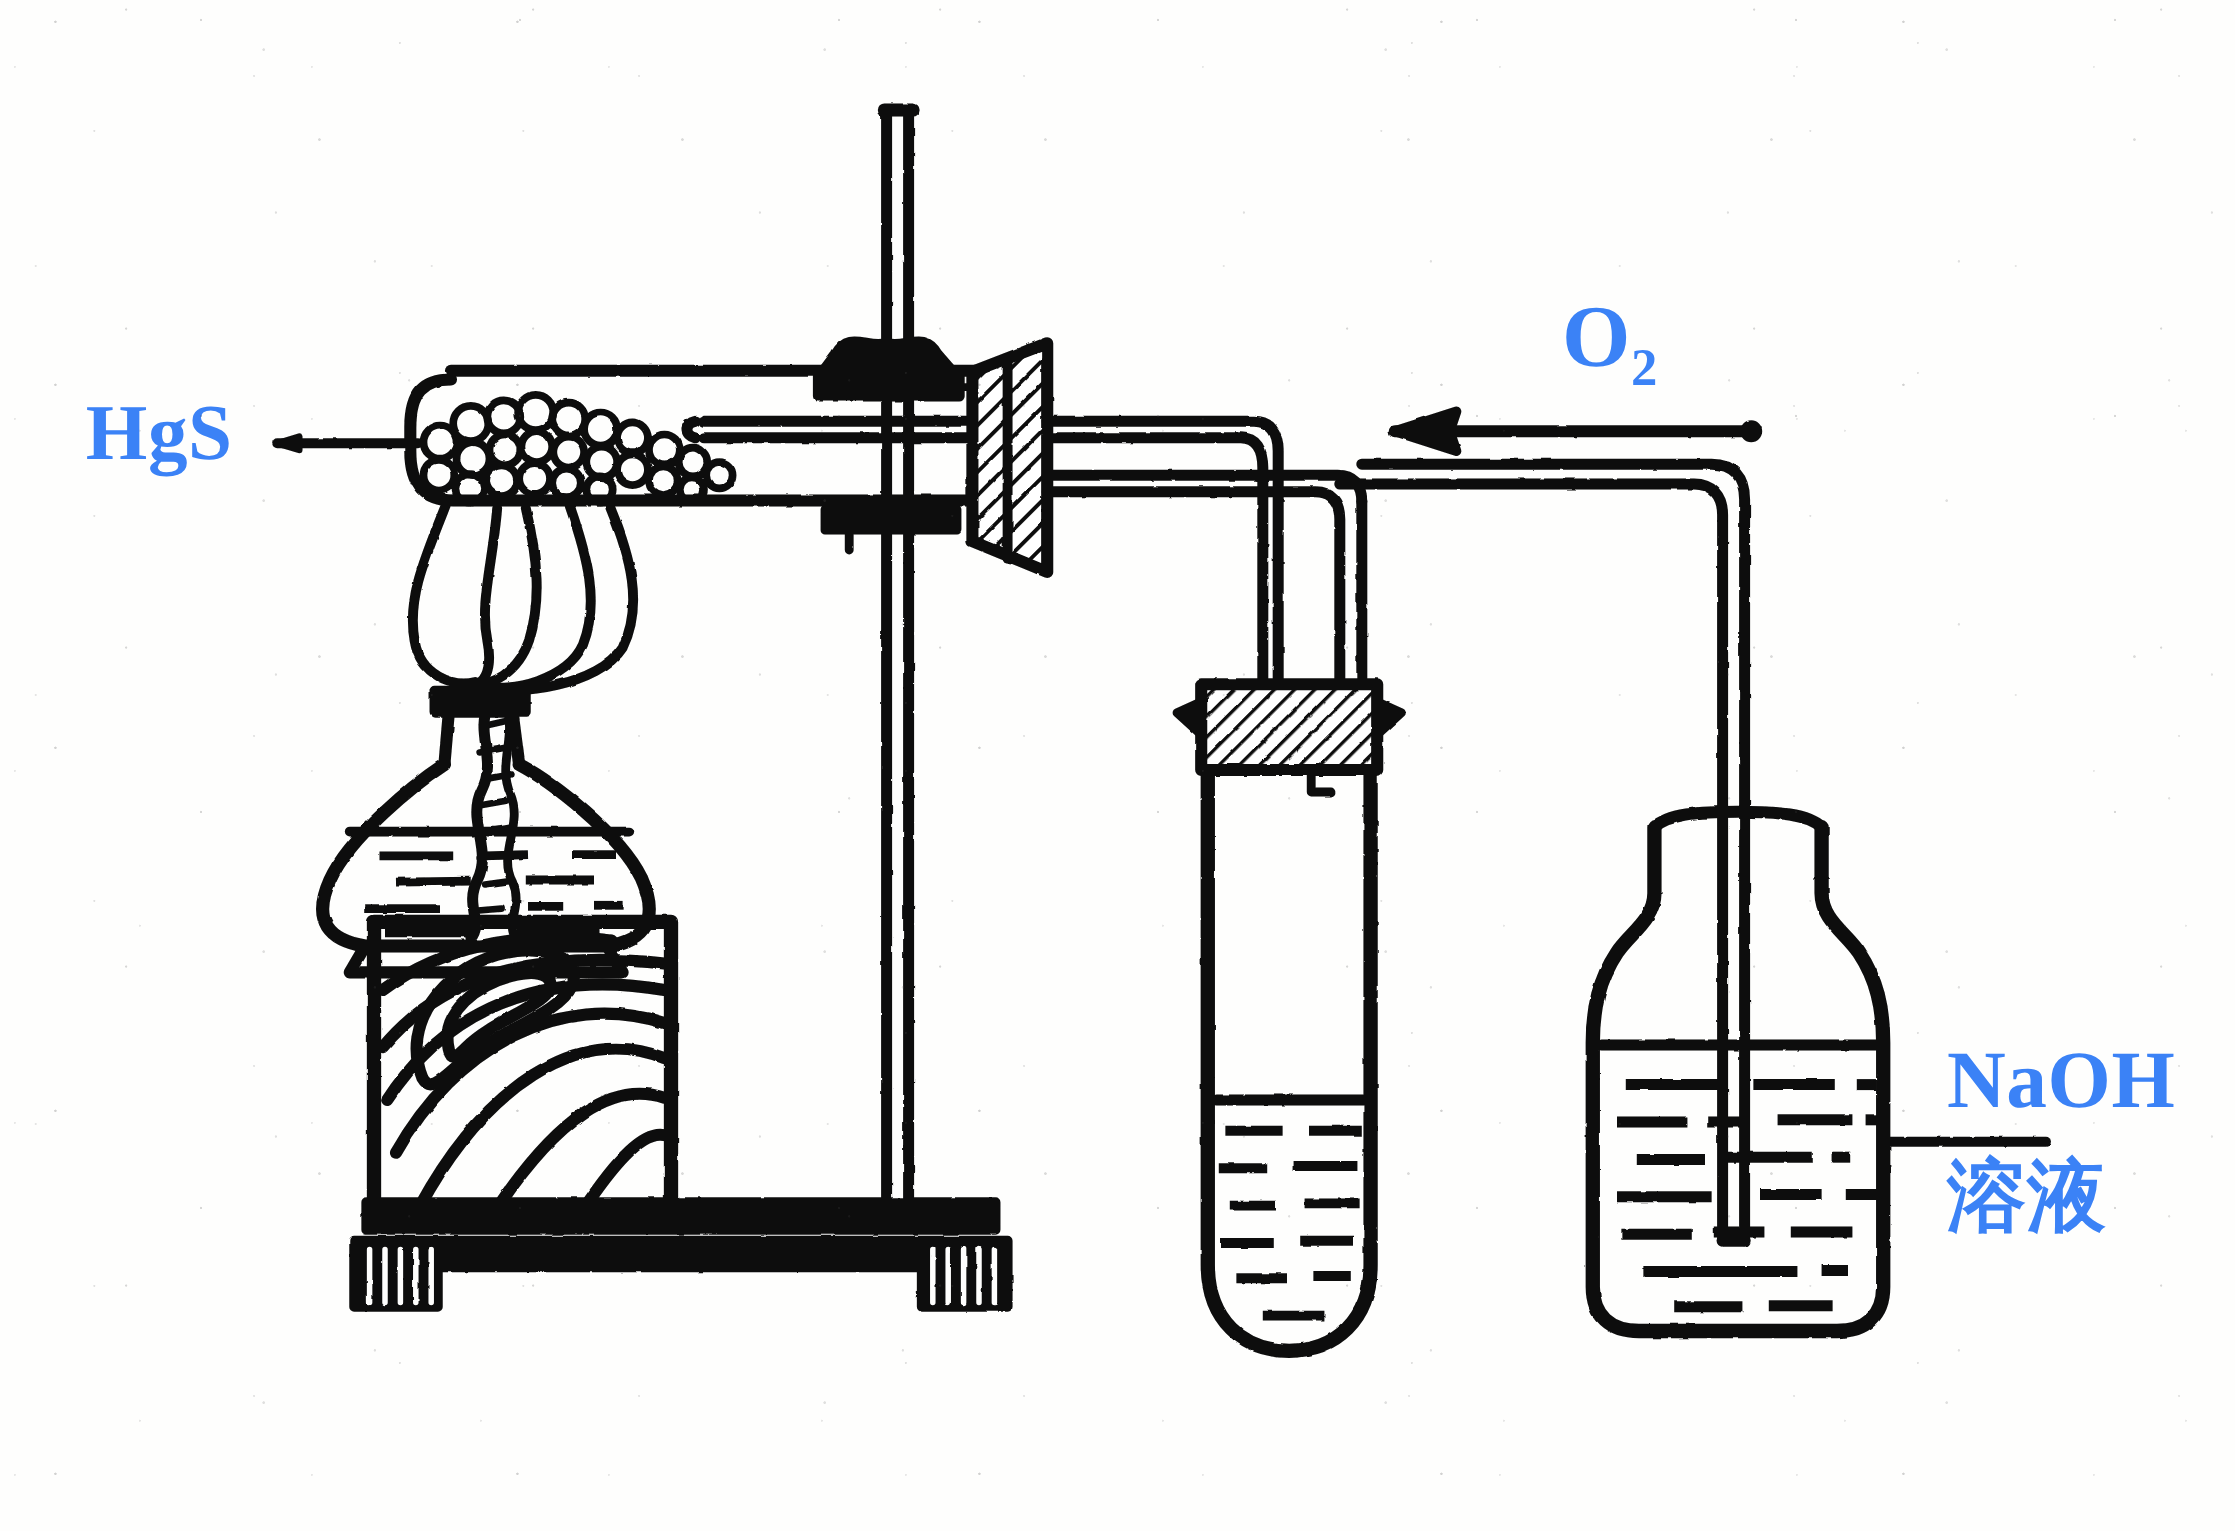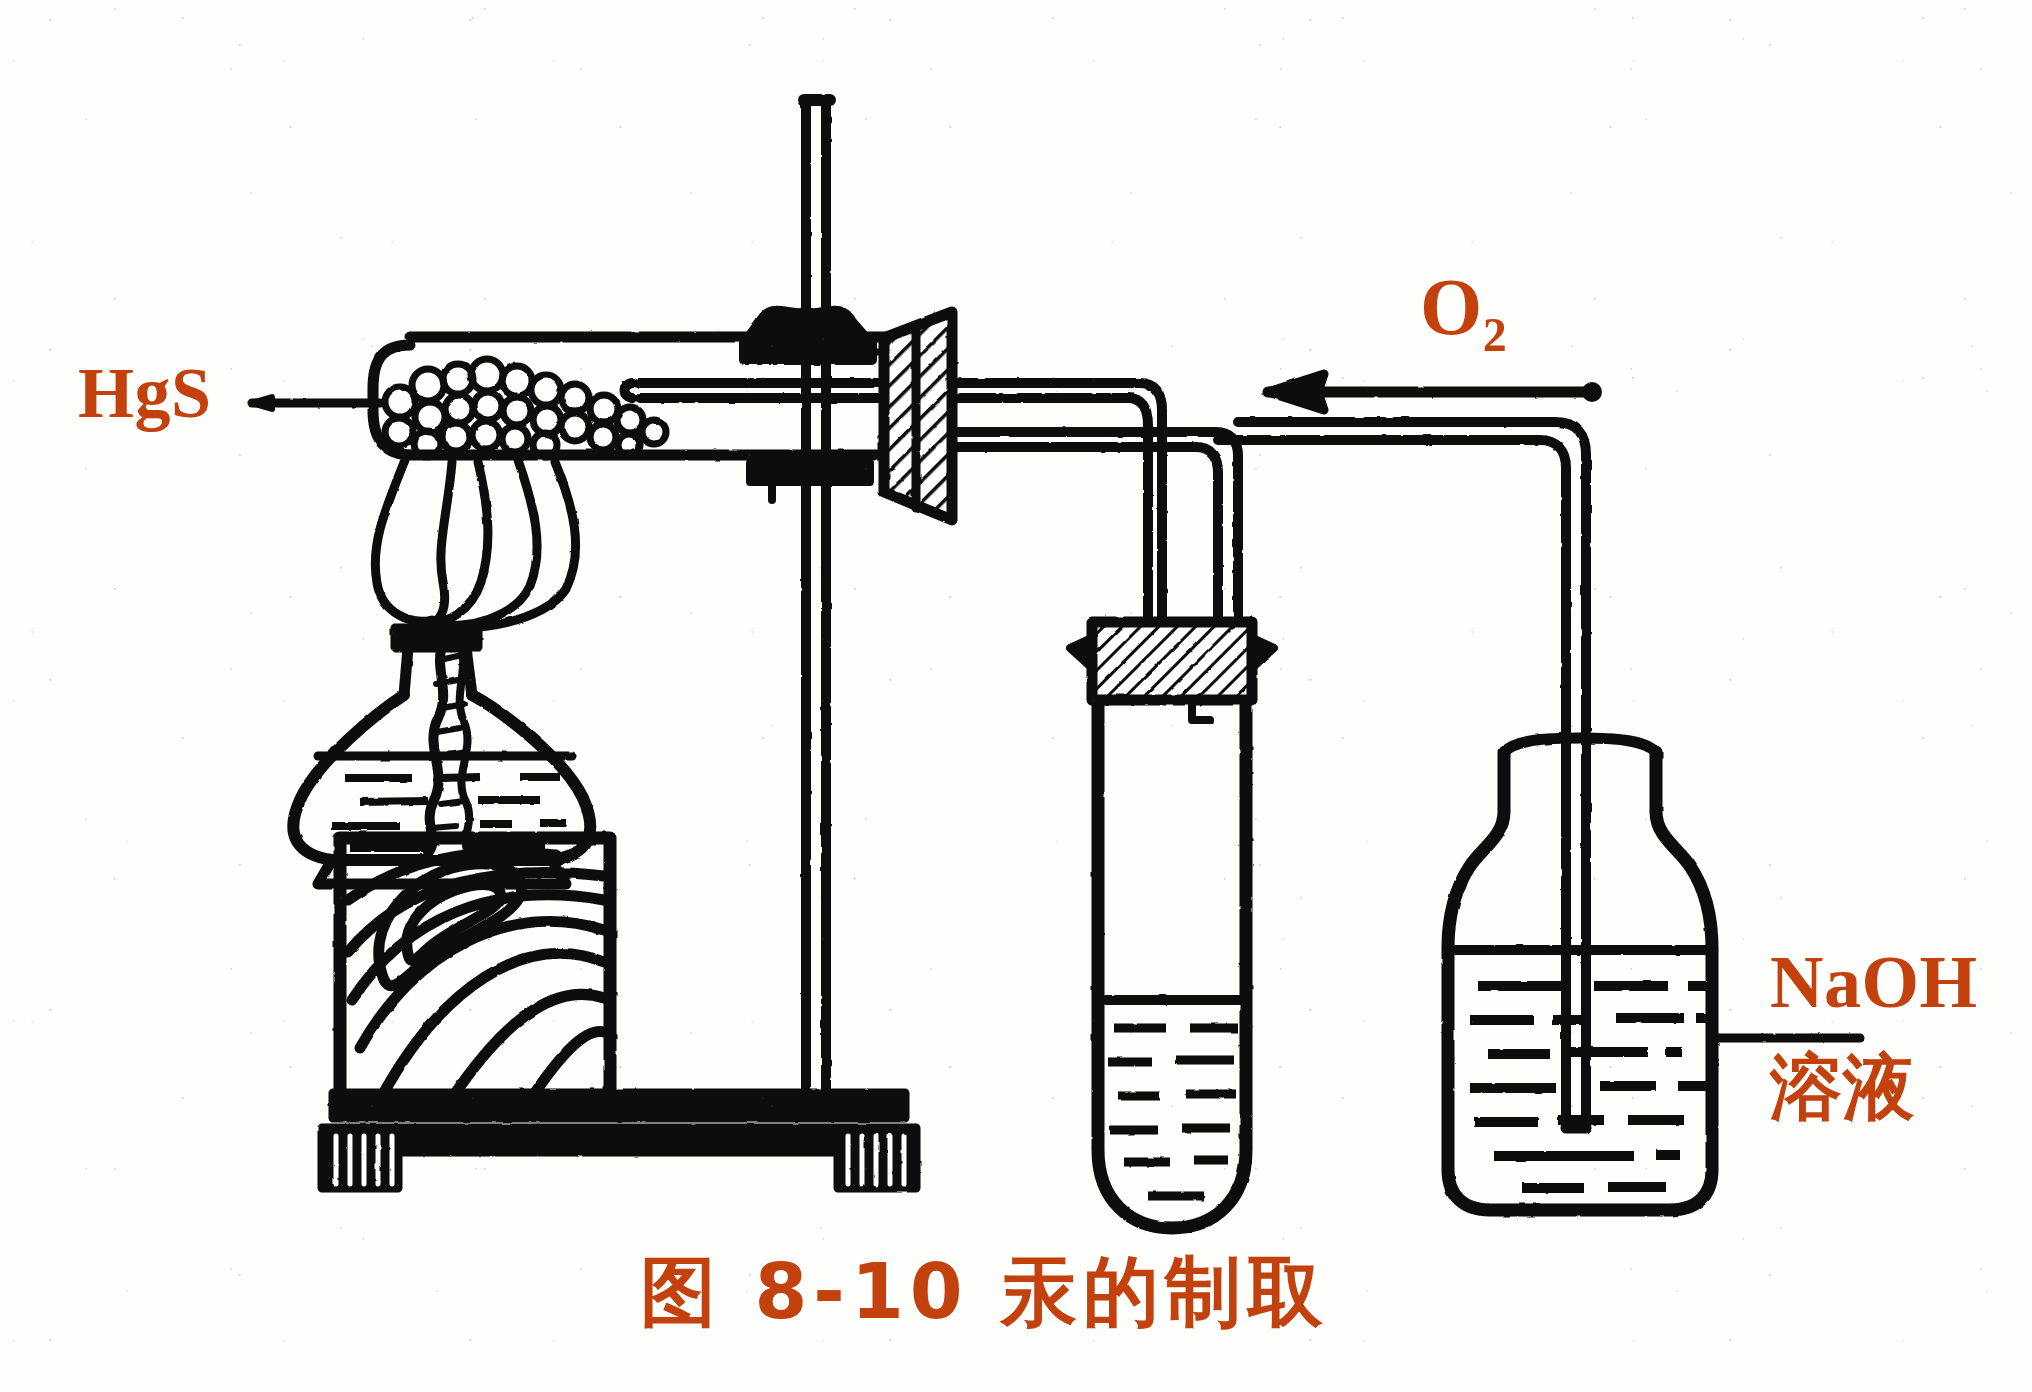--- a/index.html
+++ b/index.html
@@ -36,21 +36,21 @@
       radial-gradient(circle at 5% 19%,rgba(100,100,100,.3) 0.6px,transparent 1.1px),
       radial-gradient(circle at 66% 23%,rgba(90,90,90,.3) 0.7px,transparent 1.2px);
     background-size:
       420px 330px, 370px 290px, 510px 410px, 290px 360px,
       460px 300px, 330px 470px, 390px 350px, 440px 420px,
       360px 390px, 480px 330px, 310px 450px, 400px 380px,
       270px 320px, 350px 300px;
   }
   .label{
     position:absolute;
-    color:#c2410c;
+    color:#3b82f6;
     font-weight:700;
     letter-spacing:.5px;
     white-space:nowrap;
   }
   .label.cjk{font-family:"DejaVu Sans", sans-serif;}
   svg{position:absolute;left:0;top:0;}
 </style>
 </head>
 <body>
 
@@ -351,16 +351,15 @@
   <div class="label" style="left:78px;top:352px;font-size:72px;">HgS</div>
 
   <div class="label" style="left:1420px;top:262px;font-size:80px;">
     <span>O</span><span style="font-size:48px;vertical-align:sub;font-weight:700;">2</span>
   </div>
 
   <div class="label" style="left:1770px;top:940px;font-size:74px;">NaOH</div>
 
   <div class="label cjk" style="left:1770px;top:1040px;font-size:72px;font-weight:700;">溶液</div>
 
-  <div class="label cjk" style="left:640px;top:1242px;font-size:76px;font-weight:700;letter-spacing:6px;">图 8-10  汞的制取</div>
 
   <div class="speckle"></div>
 </div>
 
 </body></html>

